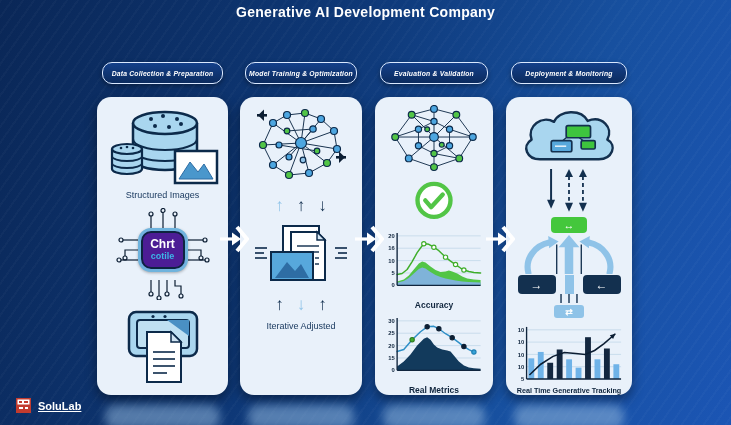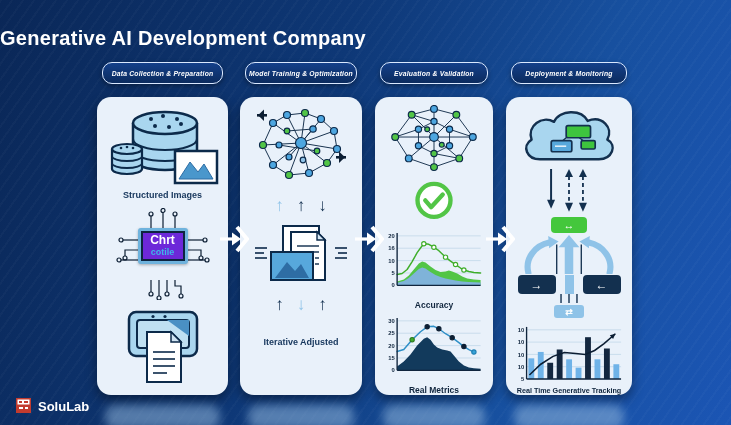--- a/index.html
+++ b/index.html
@@ -3,60 +3,60 @@
 <meta charset="utf-8">
 <style>
   html,body{margin:0;padding:0;}
   #stage-root{
     position:relative;width:731px;height:425px;overflow:hidden;
     font-family:"Liberation Sans",sans-serif;
     background:linear-gradient(108deg,#0a2757 0%,#0e3877 42%,#17509f 72%,#1b55b4 100%);
   }
   #texture{position:absolute;inset:0;pointer-events:none;
     background:repeating-linear-gradient(125deg,rgba(255,255,255,0.025) 0 2px,transparent 2px 9px);}
-  .title{position:absolute;top:27px;left:0;width:100%;text-align:left;color:#fff;
-    font-size:20px;font-weight:800;letter-spacing:.3px;}
+  .title{position:absolute;top:4px;left:0;width:100%;text-align:center;color:#fff;
+    font-size:14px;font-weight:800;letter-spacing:.3px;}
   .stage{position:absolute;top:62px;}
   .pill{height:20px;margin:0 5px;border:1px solid #d9e8ff;border-radius:10px;
     background:linear-gradient(180deg,#14408a,#0b2b5e);
     display:flex;align-items:center;justify-content:center;
     color:#fff;font-size:6.8px;font-weight:700;font-style:italic;letter-spacing:.2px;
     box-shadow:0 2px 5px rgba(0,0,0,.35);}
   .card{position:relative;margin-top:13px;height:298px;background:#e9f1fa;border-radius:14px;
     box-shadow:0 5px 12px rgba(0,0,0,.4);display:flex;flex-direction:column;align-items:center;}
   .tabwrap{position:absolute;top:-8px;right:-8px;width:52px;height:34px;z-index:-1;}
   .tab{position:absolute;box-sizing:border-box;border-style:solid;border-width:9px 9px 0 0;
     border-top-right-radius:15px;background:transparent;}
   .tab.back{top:4px;right:-6px;width:50px;height:38px;}
   .tab.front{top:0;right:0;width:52px;height:32px;}
-  .caption{color:#16365c;font-weight:700;font-size:9px;margin-top:3px;}
+  .caption{color:#16365c;font-weight:400;font-size:9px;margin-top:3px;}
   .chart-label{color:#10253d;font-weight:700;font-size:8.5px;margin-top:9px;}
   .small-label{color:#10253d;font-weight:700;font-size:7.2px;margin-top:1px;}
   .chip{position:relative;width:100px;height:92px;margin-top:8px;}
-  .chip-core{position:absolute;left:25px;top:20px;width:50px;height:36px;box-sizing:border-box;
-    background:#6d28d9;border:3px solid #6fb3dd;border-radius:3px;
+  .chip-core{position:absolute;left:25px;top:20px;width:50px;height:44px;box-sizing:border-box;
+    background:#4c1d95;border:3px solid #6fb3dd;border-radius:13px;
     display:flex;flex-direction:column;align-items:center;justify-content:center;
     box-shadow:inset 0 0 0 2px #0d2440,0 1px 3px rgba(0,0,0,.3);}
   .chip-title{color:#fff;font-size:12px;font-weight:800;line-height:13px;}
   .chip-sub{color:#3db6e8;font-size:9px;font-weight:700;line-height:11px;}
   .arrow-row{display:flex;gap:13px;align-items:center;justify-content:center;height:24px;}
   .glyph-up-l{color:#8fc3e8}.glyph-dark{color:#13304f}
   .arrow-row span{font-size:17px;font-weight:700;line-height:20px;}
   .green-box{width:36px;height:16px;background:#44c73c;border-radius:4px;color:#fff;
     display:flex;align-items:center;justify-content:center;font-size:11px;font-weight:700;margin-top:4px;}
   .nav-row{display:flex;align-items:center;gap:9px;margin-top:1px;}
   .nav-box{width:38px;height:19px;background:#13304f;border-radius:4px;color:#fff;
     display:flex;align-items:center;justify-content:center;font-size:12px;font-weight:700;}
   .shaft{width:9px;height:19px;background:#8fc3e8;}
   .sync-box{width:30px;height:13px;background:#8fc3e8;border-radius:3px;color:#fff;
     display:flex;align-items:center;justify-content:center;font-size:9px;font-weight:700;margin-top:2px;}
   .flow-arrow{position:absolute;top:223px;z-index:3;}
   .reflection{margin-top:10px;height:24px;border-radius:10px;background:#8fb4d9;opacity:.55;filter:blur(5px);}
   .logo{position:absolute;left:16px;top:398px;display:flex;align-items:center;gap:6px;}
-  .logo-text{color:#fff;font-size:13px;font-weight:700;}
+  .logo-text{color:#fff;font-size:11px;font-weight:700;text-decoration:underline;}
   svg{display:block;font-family:inherit;}
 </style>
 </head>
 <body>
 
 <div id="stage-root">
   <div id="texture"></div>
   <div class="title">Generative AI Development Company</div>
 
   <div class="stage" style="left:97px;width:131px;">
@@ -219,21 +219,21 @@
         <line x1="62" y1="34" x2="66" y2="34" stroke="#0c2a4a" stroke-width="1.4"></line>
         <line x1="62" y1="40" x2="66" y2="40" stroke="#0c2a4a" stroke-width="1.4"></line>
         <rect x="18" y="28" width="42" height="28" fill="#57a8dc" stroke="#0c2a4a" stroke-width="2"></rect>
         <polygon points="22,54 34,38 42,47 48,40 56,54" fill="#2e6da4"></polygon>
       </svg>
       <div class="arrow-row" style="margin-top:5px;">
         <span class="glyph-dark">↑</span>
         <span class="glyph-up-l">↓</span>
         <span class="glyph-dark">↑</span>
       </div>
-      <div class="caption" style="margin-top:20px;">Iterative Adjusted</div>
+      <div class="caption" style="margin-top:4px;">Iterative Adjusted</div>
     </div>
     <div class="reflection" style="margin-left:8px;margin-right:8px;"></div>
   </div>
 
   <div class="stage" style="left:375px;width:118px;">
     <div class="pill">Evaluation &amp; Validation</div>
     <div class="card">
       <div class="tabwrap">
         <div class="tab back" style="border-color: rgb(47, 158, 61);"></div>
         <div class="tab front" style="border-color: rgb(87, 203, 75);"></div>

